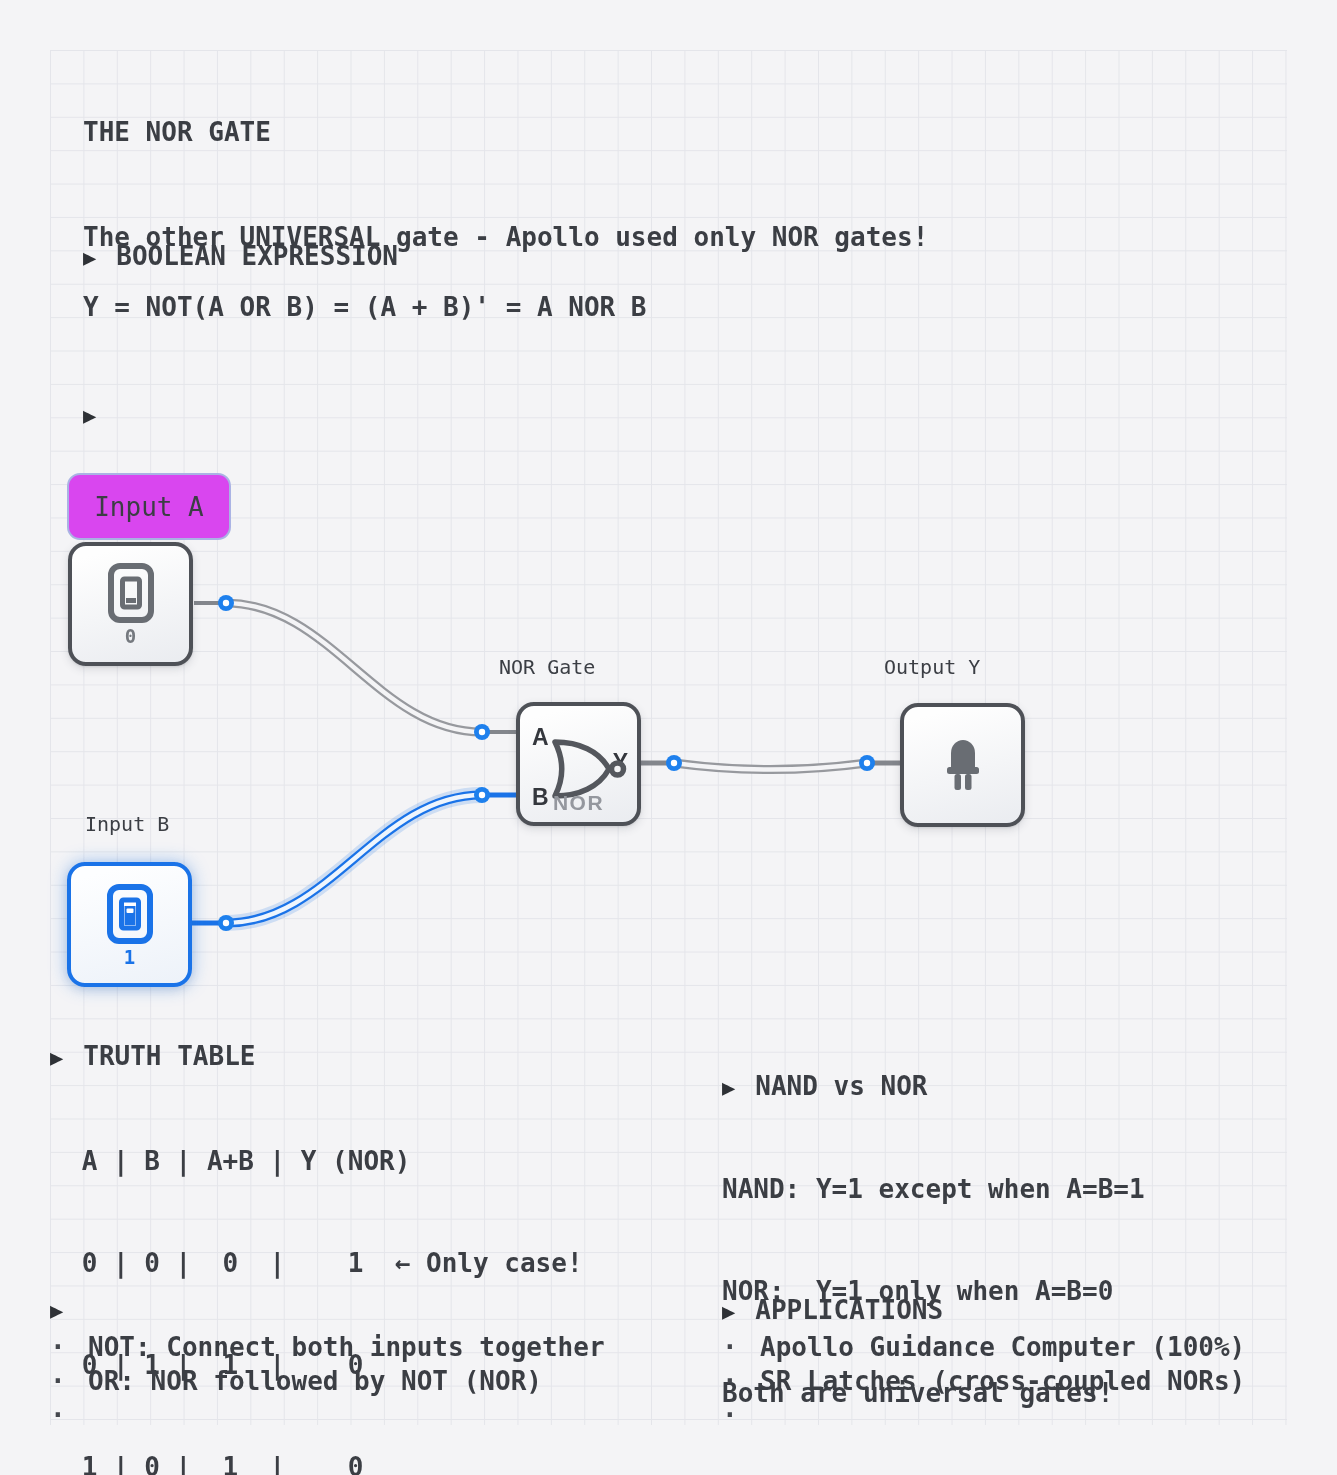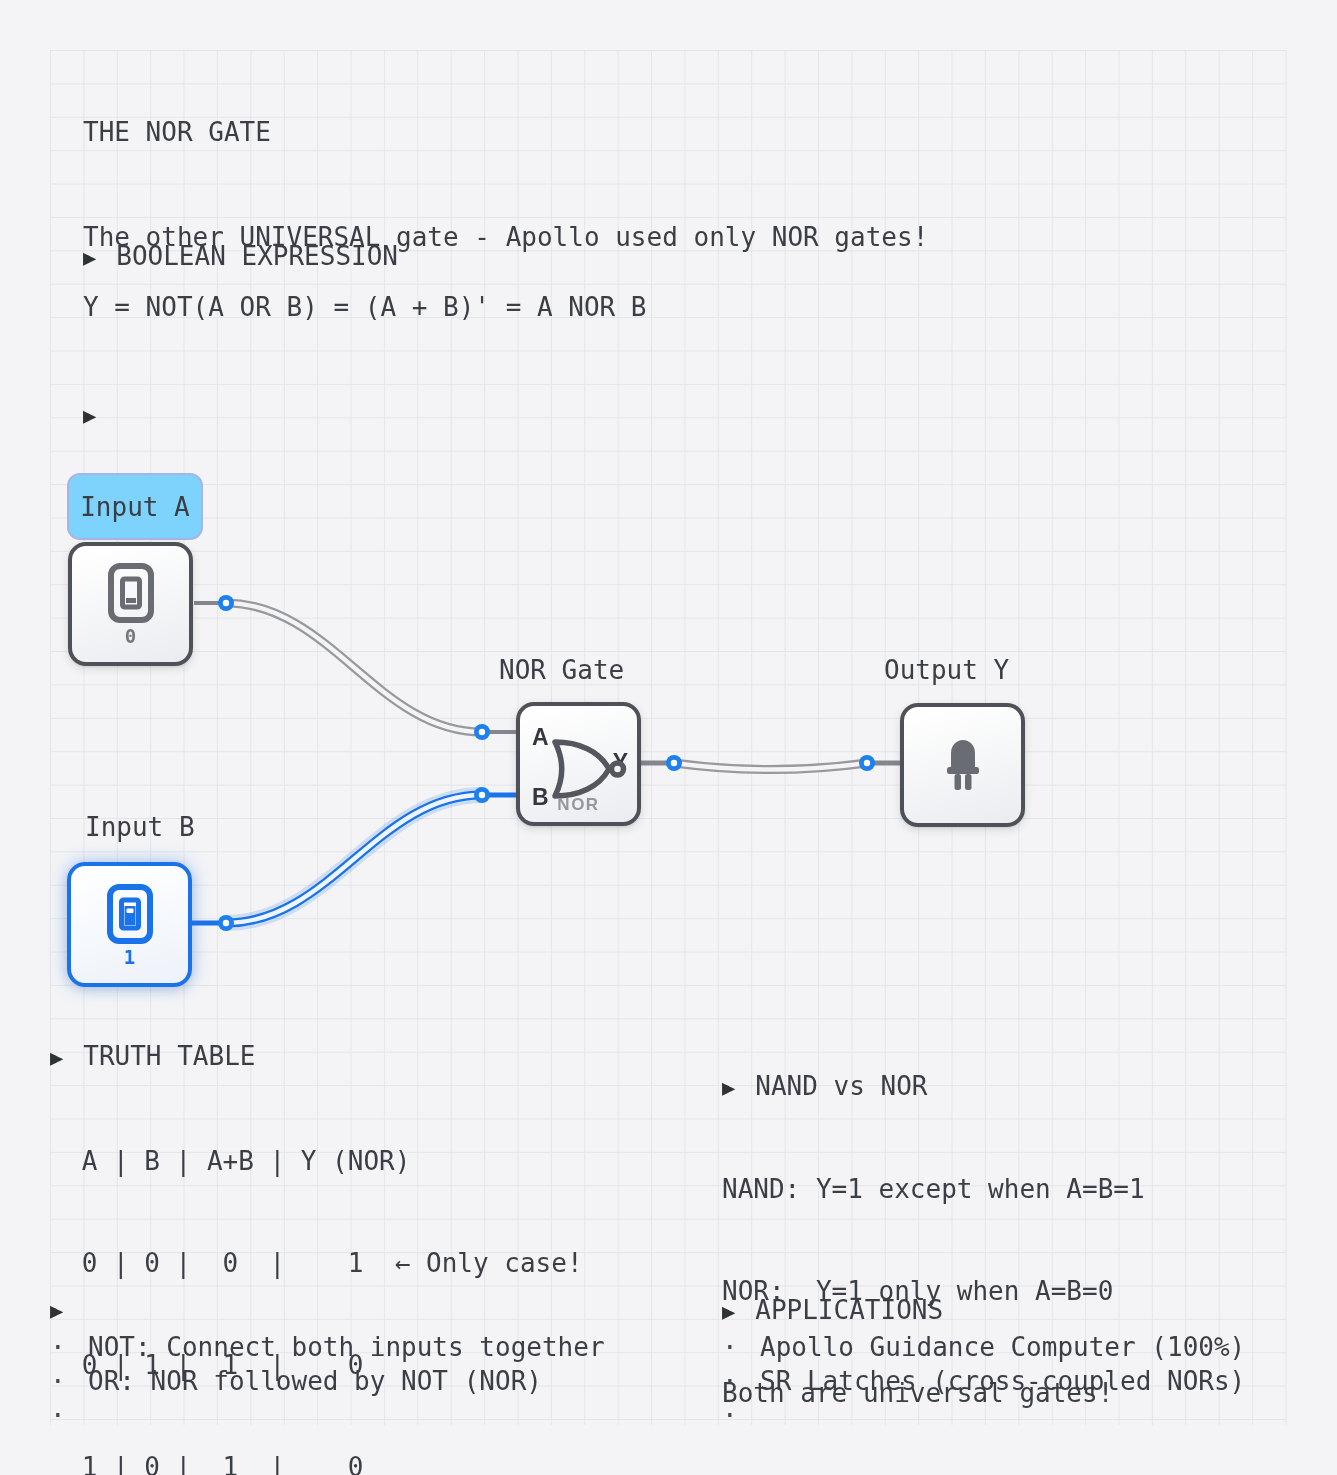--- a/index.html
+++ b/index.html
@@ -10,21 +10,21 @@
     color:#3b3e44;
   }
   .grid-layer{
     position:absolute;left:50px;top:50px;right:50px;bottom:50px;
     background-image:
       linear-gradient(to right,#e4e5ea 1px,transparent 1px),
       linear-gradient(to bottom,#e4e5ea 1px,transparent 1px);
     background-size:33.4px 33.4px;
     pointer-events:none;
   }
-  .abs{position:absolute;}
+  .abs{position:absolute;font-weight:bold;}
   .txt{font-size:26px;line-height:35px;white-space:pre;}
   .sec{display:flex;align-items:baseline;gap:20px;font-size:26px;line-height:33px;white-space:pre;}
   .sec .arrow{font-size:22px;color:#2e3136;}
   .lines{font-size:26px;line-height:34px;white-space:pre;}
   .bullet-row{display:flex;font-size:26px;line-height:34px;white-space:pre;}
   .bullet-row .bullet{width:38px;color:#44474d;}
   
   .node{
     position:absolute;box-sizing:border-box;width:125px;height:124px;
     border:4px solid #4e5157;border-radius:18px;
@@ -33,30 +33,30 @@
     display:flex;flex-direction:column;align-items:center;justify-content:center;gap:2px;
   }
   .node.active{
     border-color:#1a73e8;
     background:linear-gradient(165deg,#fdfeff 10%,#edf2f9 100%);
     box-shadow:0 0 18px rgba(26,115,232,.38),0 3px 8px rgba(70,75,85,.12);
   }
   .node .val{font-size:19px;font-weight:bold;color:#75797f;line-height:20px;}
   .node.active .val{color:#1a73e8;}
   .chip{
-    position:absolute;box-sizing:border-box;width:136px;height:67px;
-    border:2px solid #aab3e4;border-radius:13px;background:#7dd3fc;
+    position:absolute;box-sizing:border-box;width:164px;height:67px;
+    border:2px solid #aab3e4;border-radius:13px;background:#d946ef;
     display:flex;align-items:center;justify-content:center;
     font-size:26px;color:#3b3e44;
   }
-  .node-label{position:absolute;font-size:26px;white-space:pre;color:#3b3e44;}
+  .node-label{position:absolute;font-size:20px;white-space:pre;color:#3b3e44;}
   .pin{position:absolute;font-family:"Liberation Sans",sans-serif;font-weight:bold;font-size:23px;color:#34373d;line-height:24px;}
   .gate-type{
     position:absolute;bottom:7px;left:0;width:100%;text-align:center;
-    font-family:"Liberation Sans",sans-serif;font-weight:bold;font-size:17px;
+    font-family:"Liberation Sans",sans-serif;font-weight:bold;font-size:21px;
     letter-spacing:1.5px;color:#94979e;
   }
   svg.wires{position:absolute;left:0;top:0;pointer-events:none;}
 </style>
 </head>
 <body>
 
 <div class="stage">
   <div class="grid-layer"></div>
 

